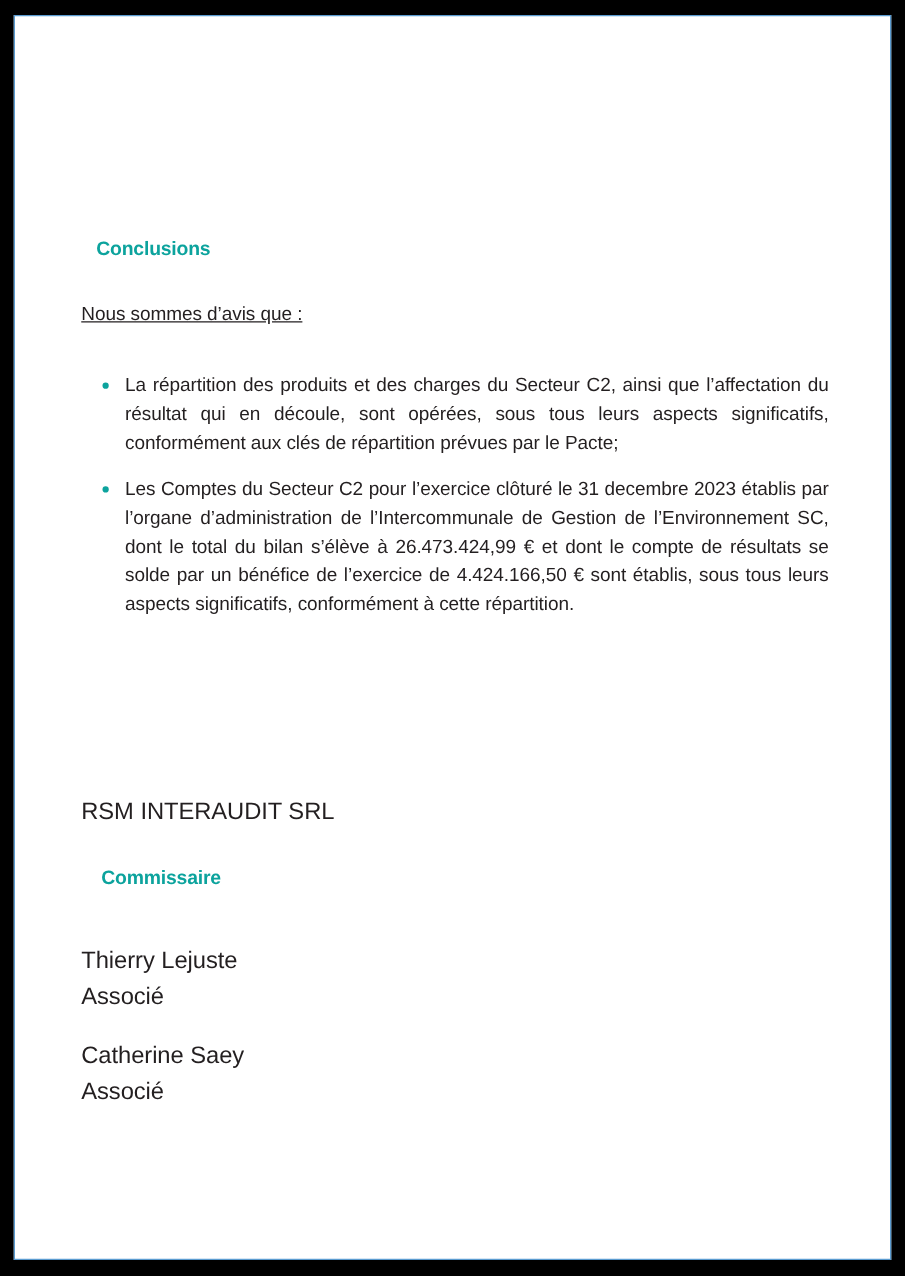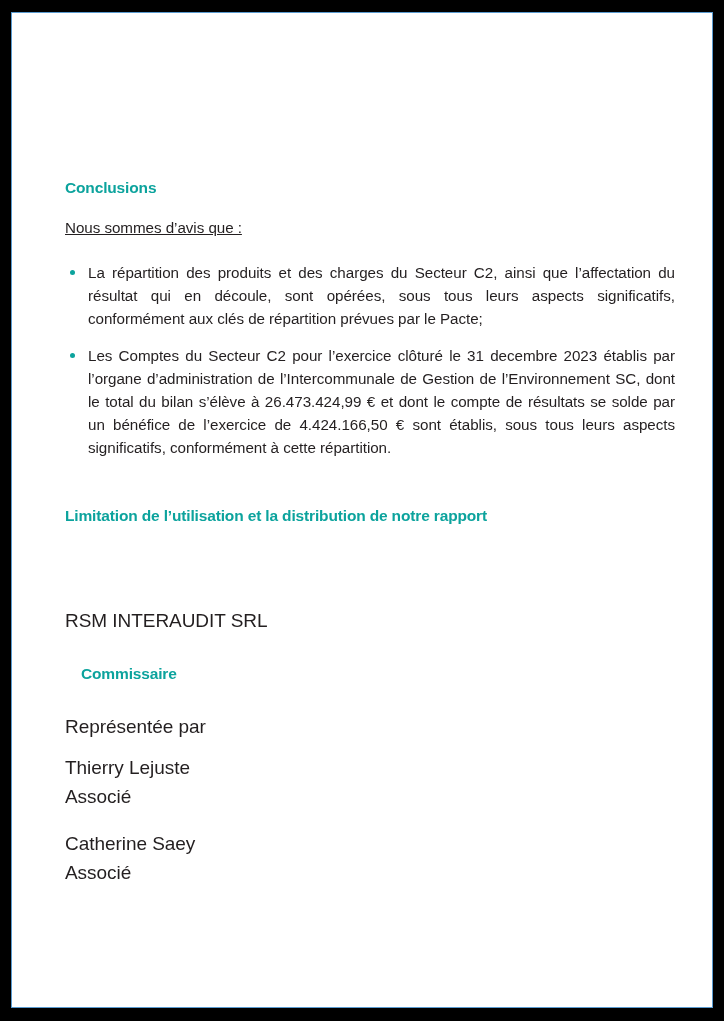--- a/index.html
+++ b/index.html
@@ -43,41 +43,41 @@
     top: 166px;
   }
 
   
   .section-heading {
     color: #0ca39d;
     font-size: 15.5px;
     font-weight: bold;
     letter-spacing: -0.15px;
     line-height: 1.2;
-    margin: 0;
+    margin: 12px;
   }
 
   
   .para {
     color: #231f20;
     font-size: 15.2px;
     line-height: 1.52;
     margin: 0;
     letter-spacing: -0.05px;
     text-decoration: underline;
   }
   .para.justify {
     text-align: justify;
     text-justify: inter-word;
   }
 
   
   .bullet-list {
     list-style: none;
-    margin: 4px;
+    margin: 16px;
     padding: 0;
   }
   .bullet-item {
     position: relative;
     padding-left: 19px;
     color: #231f20;
     font-size: 15.2px;
     line-height: 1.52;
     text-align: justify;
     text-justify: inter-word;
@@ -138,40 +138,38 @@
           <span>La répartition des produits et des charges du Secteur C2, ainsi que l’affectation du résultat qui en découle, sont opérées, sous tous leurs aspects significatifs, conformément aux clés de répartition prévues par le Pacte;</span>
         </li>
         <li class="bullet-item" style="margin-top:14px;">
           <span class="bullet-dot"></span>
           <span>Les Comptes du Secteur C2 pour l’exercice clôturé le 31 decembre 2023 établis par l’organe d’administration de l’Intercommunale de Gestion de l’Environnement SC, dont le total du bilan s’élève à 26.473.424,99 € et dont le compte de résultats se solde par un bénéfice de l’exercice de 4.424.166,50 € sont établis, sous tous leurs aspects significatifs, conformément à cette répartition.</span>
         </li>
       </ul>
 
       <div class="gap-xl"></div>
 
-      <h2 class="section-heading">Limitation de l’utilisation et la distribution de notre rapport</h2>
 
       <div class="gap-sm"></div>
 
 
       <div class="gap-md"></div>
 
 
       <div class="gap-xxl"></div>
 
       <div class="sign-block">
         <p class="sign-line">RSM INTERAUDIT SRL</p>
 
         <div class="gap-sm"></div>
 
         <p class="sign-heading">Commissaire</p>
 
         <div class="gap-sm"></div>
 
-        <p class="sign-line">Représentée par</p>
 
         <div class="gap-sm"></div>
 
         <div>
           <p class="sign-line">Thierry Lejuste</p>
           <p class="sign-line">Associé</p>
         </div>
 
         <div class="gap-md"></div>
 

